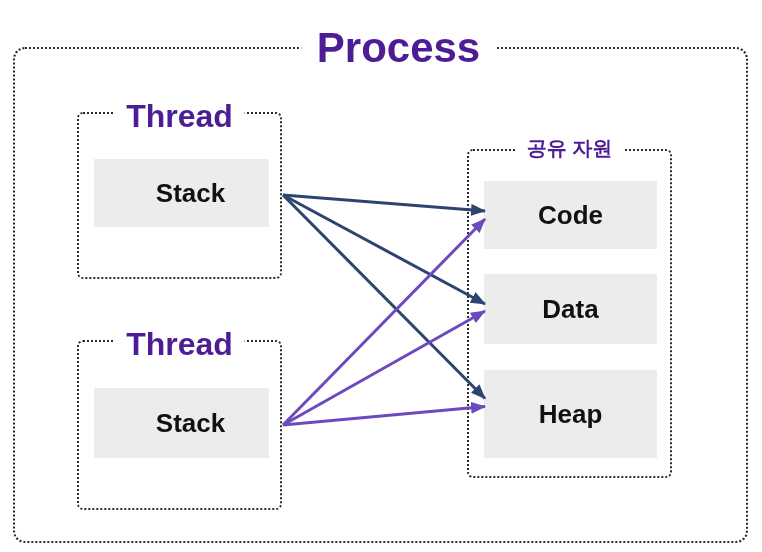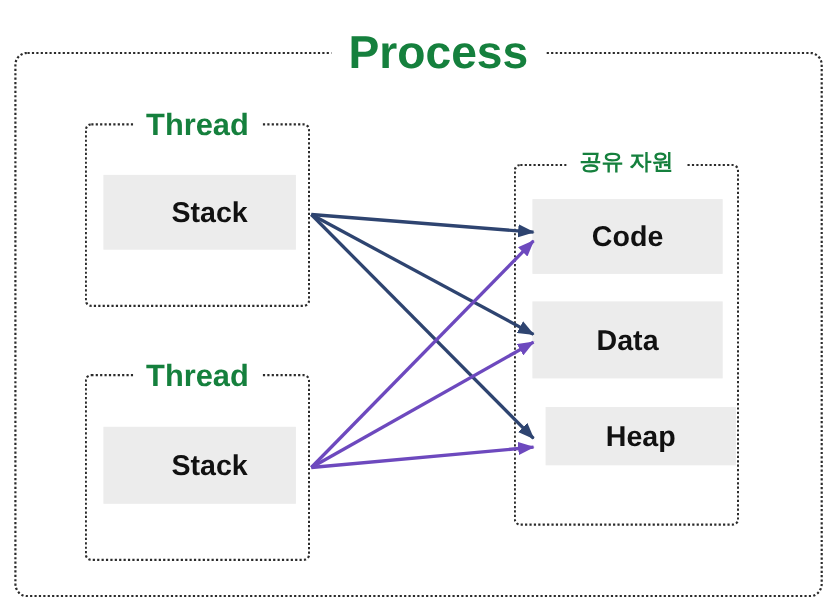--- a/index.html
+++ b/index.html
@@ -21,21 +21,21 @@
     background: transparent;
     box-sizing: border-box;
   }
   .box-label {
     position: absolute;
     left: 50%;
     transform: translateX(-50%);
     background: #ffffff;
     padding: 0 12px;
     font-weight: 700;
-    color: #15803d;
+    color: #4c1d95;
     white-space: nowrap;
     line-height: 1;
   }
   .process-box {
     left: 13px; top: 47px;
     width: 735px; height: 496px;
     border-radius: 12px;
   }
   .process-title {
     top: -22px;
@@ -46,21 +46,21 @@
   }
   .thread-box {
     left: 75px;
     width: 205px;
     border-radius: 6px;
   }
   .thread-box-1 { top: 110px; height: 167px; }
   .thread-box-2 { top: 338px; height: 170px; }
   .thread-label {
     top: -14px;
-    font-size: 28px;
+    font-size: 32px;
   }
   .node {
     position: absolute;
     background: #ECECEC;
     color: #111111;
     font-weight: 700;
     font-size: 26px;
     display: flex;
     align-items: center;
     justify-content: center;
@@ -83,21 +83,21 @@
     top: -13px;
     font-size: 20px;
   }
   .shared-node {
     left: 482px;
     width: 173px;
     height: 68px;
   }
   .shared-node-code { top: 179px; text-align: right; }
   .shared-node-data { top: 272px; height: 70px; text-align: right; }
-  .shared-node-heap { top: 368px; height: 53px; margin-left: 12px; }
+  .shared-node-heap { top: 368px; height: 88px; }
   .arrows-svg {
     position: absolute;
     left: 0; top: 0;
     width: 762px; height: 552px;
     pointer-events: none;
     z-index: 5;
   }
 </style>
 </head>
 <body>

